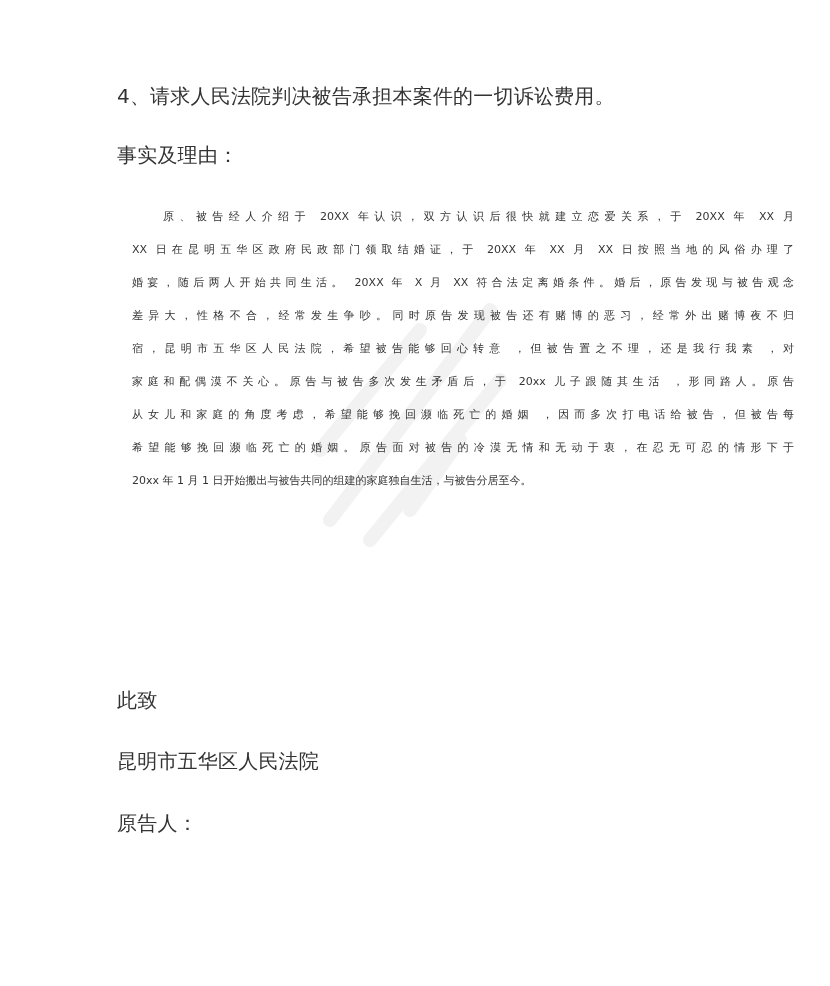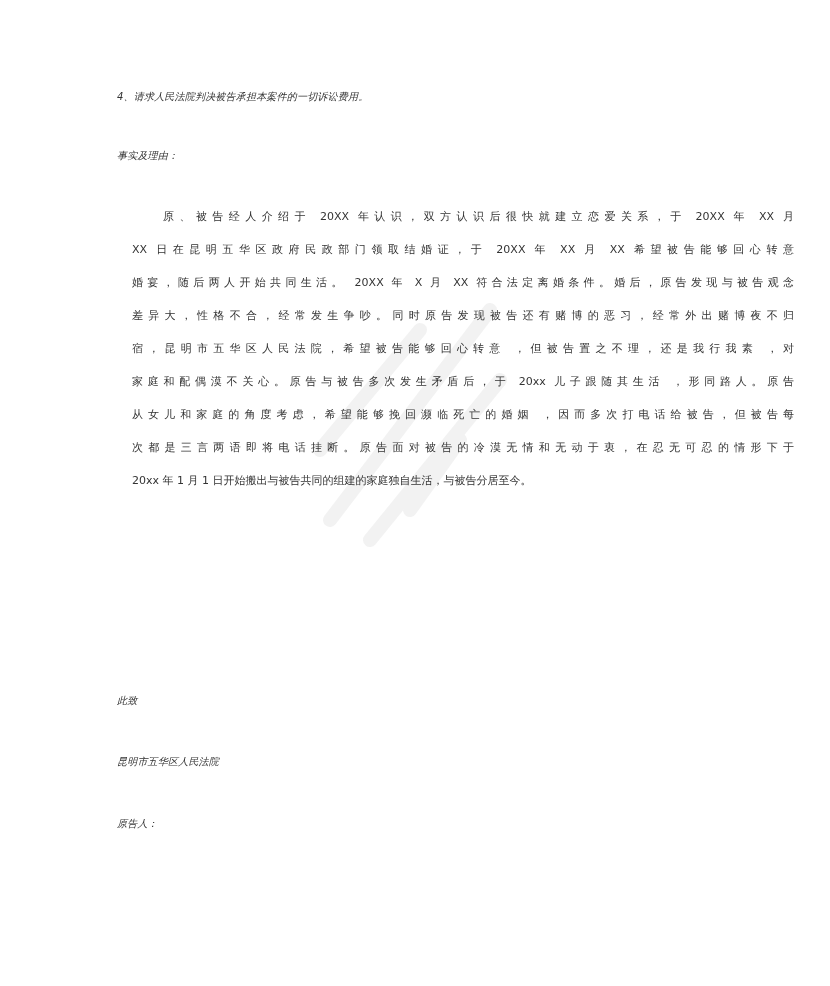--- a/index.html
+++ b/index.html
@@ -1,20 +1,20 @@
 <!DOCTYPE html>
 <html><head>
 <meta charset="utf-8">
 <style>
   html, body { margin: 0; padding: 0; background: #ffffff; }
   body { width: 830px; height: 986px; position: relative; overflow: hidden;
          font-family: "DejaVu Sans", "Liberation Sans", sans-serif; color: #333333; }
   .page { position: absolute; left: 0; top: 0; width: 830px; height: 986px; background: #fff; }
-  .line { position: absolute; left: 86px; width: 662px; font-size: 10px; line-height: 33px;
-          white-space: nowrap; letter-spacing: 0.2px; font-style: italic; }
+  .line { position: absolute; left: 86px; width: 662px; font-size: 20px; line-height: 33px;
+          white-space: nowrap; letter-spacing: 0.2px; }
   .indent { left: 117px; }
   .para { position: absolute; left: 86px; width: 662px; font-size: 11px; line-height: 33px; margin-left: 46px; }
   .para .l { display: block; white-space: nowrap; text-align: justify; text-align-last: justify; }
   .para .l.last { text-align-last: left; }
   .para .l.first { padding-left: 31px; }
   .watermark { position: absolute; left: 300px; top: 270px; width: 220px; height: 280px;
                pointer-events: none; opacity: 0.09; }
 </style>
 </head>
 <body>
@@ -29,27 +29,27 @@
       <path d="M110 240 L160 170"></path>
     </g>
   </svg>
 
   <div class="line indent" style="top:80px">4、请求人民法院判决被告承担本案件的一切诉讼费用。</div>
 
   <div class="line indent" style="top:139px">事实及理由：</div>
 
   <div class="para" style="top:200px">
     <span class="l first">原、被告经人介绍于 20XX 年认识，双方认识后很快就建立恋爱关系，于 20XX 年 XX 月</span>
-    <span class="l">XX 日在昆明五华区政府民政部门领取结婚证，于 20XX 年 XX 月 XX 希望被告能够回心转意</span>
+    <span class="l">XX 日在昆明五华区政府民政部门领取结婚证，于 20XX 年 XX 月 XX 日按照当地的风俗办理了</span>
     <span class="l">婚宴，随后两人开始共同生活。  20XX 年 X 月 XX 符合法定离婚条件。婚后，原告发现与被告观念</span>
     <span class="l">差异大，性格不合，经常发生争吵。同时原告发现被告还有赌博的恶习，经常外出赌博夜不归</span>
     <span class="l">宿，昆明市五华区人民法院，希望被告能够回心转意 ，但被告置之不理，还是我行我素 ，对</span>
     <span class="l">家庭和配偶漠不关心。原告与被告多次发生矛盾后，于 20xx 儿子跟随其生活 ，形同路人。原告</span>
     <span class="l">从女儿和家庭的角度考虑，希望能够挽回濒临死亡的婚姻 ，因而多次打电话给被告，但被告每</span>
-    <span class="l">次都是三言两语即将电话挂断。原告面对被告的冷漠无情和无动于衷，在忍无可忍的情形下于</span>
+    <span class="l">希望能够挽回濒临死亡的婚姻。原告面对被告的冷漠无情和无动于衷，在忍无可忍的情形下于</span>
     <span class="l last">20xx 年 1 月 1 日开始搬出与被告共同的组建的家庭独自生活，与被告分居至今。</span>
   </div>
 
 
   <div class="line indent" style="top:684px">此致</div>
 
   <div class="line indent" style="top:745px">昆明市五华区人民法院</div>
 
   <div class="line indent" style="top:807px">原告人：</div>
 

